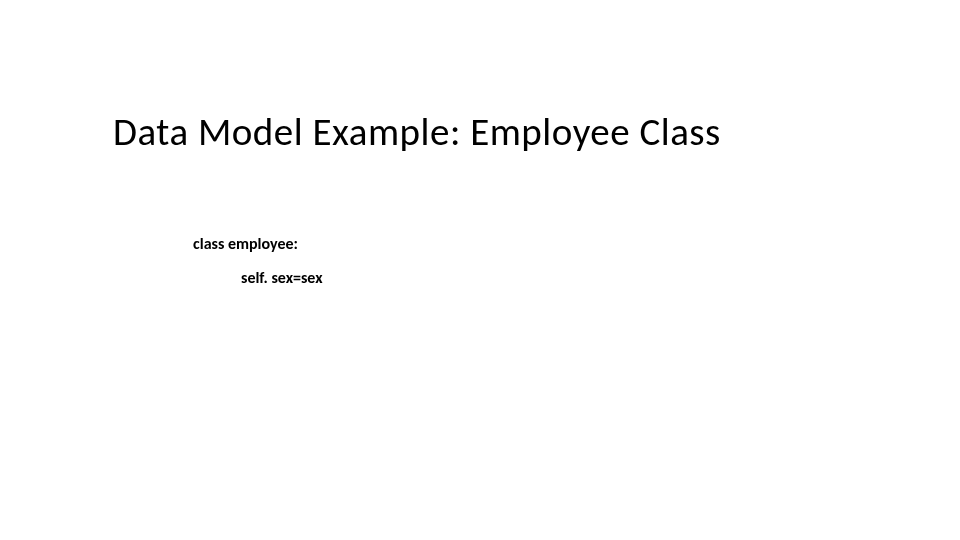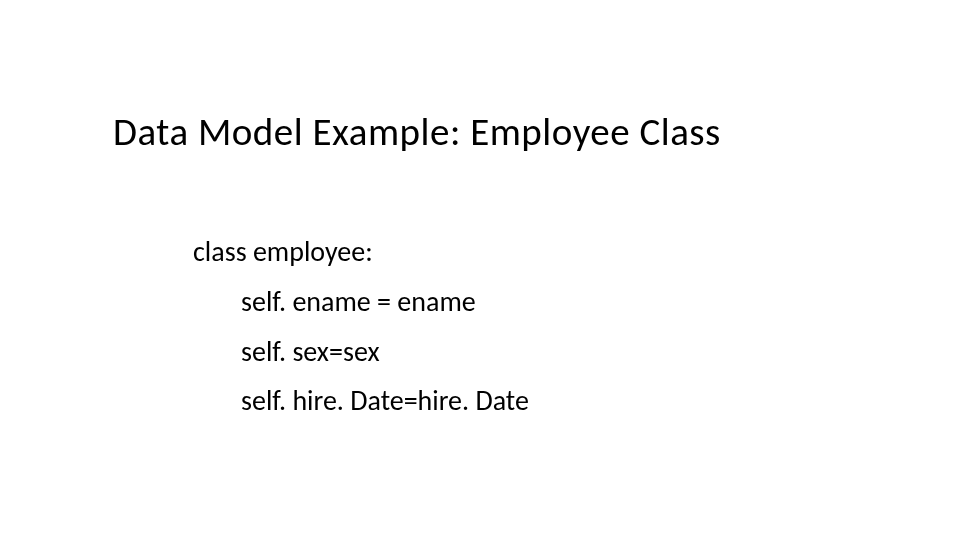--- a/index.html
+++ b/index.html
@@ -22,38 +22,37 @@
       position: relative;
     }
     .title {
       font-size: 39px;
       font-weight: 300;
       color: #000000;
       margin-bottom: 78px;
       letter-spacing: 0.5px;
     }
     .code-block {
-      font-size: 28px;
+      font-size: 16px;
       line-height: 1.35;
       margin-left: 80px;
+      font-weight: bold;
     }
     .code-line {
       white-space: pre;
     }
     .indent-1 {
       padding-left: 24px;
     }
     .indent-2 {
       padding-left: 48px;
     }
   </style>
 </head>
 <body>
 
 <div class="slide">
   <h1 class="title">Data Model Example: Employee Class</h1>
   <div class="code-block">
     <div class="code-line">class employee:</div>
-    <div class="code-line indent-2">self. ename = ename</div>
     <div class="code-line indent-2">self. sex=sex</div>
-    <div class="code-line indent-2">self. hire. Date=hire. Date</div>
   </div>
 </div>
 
 </body></html>

